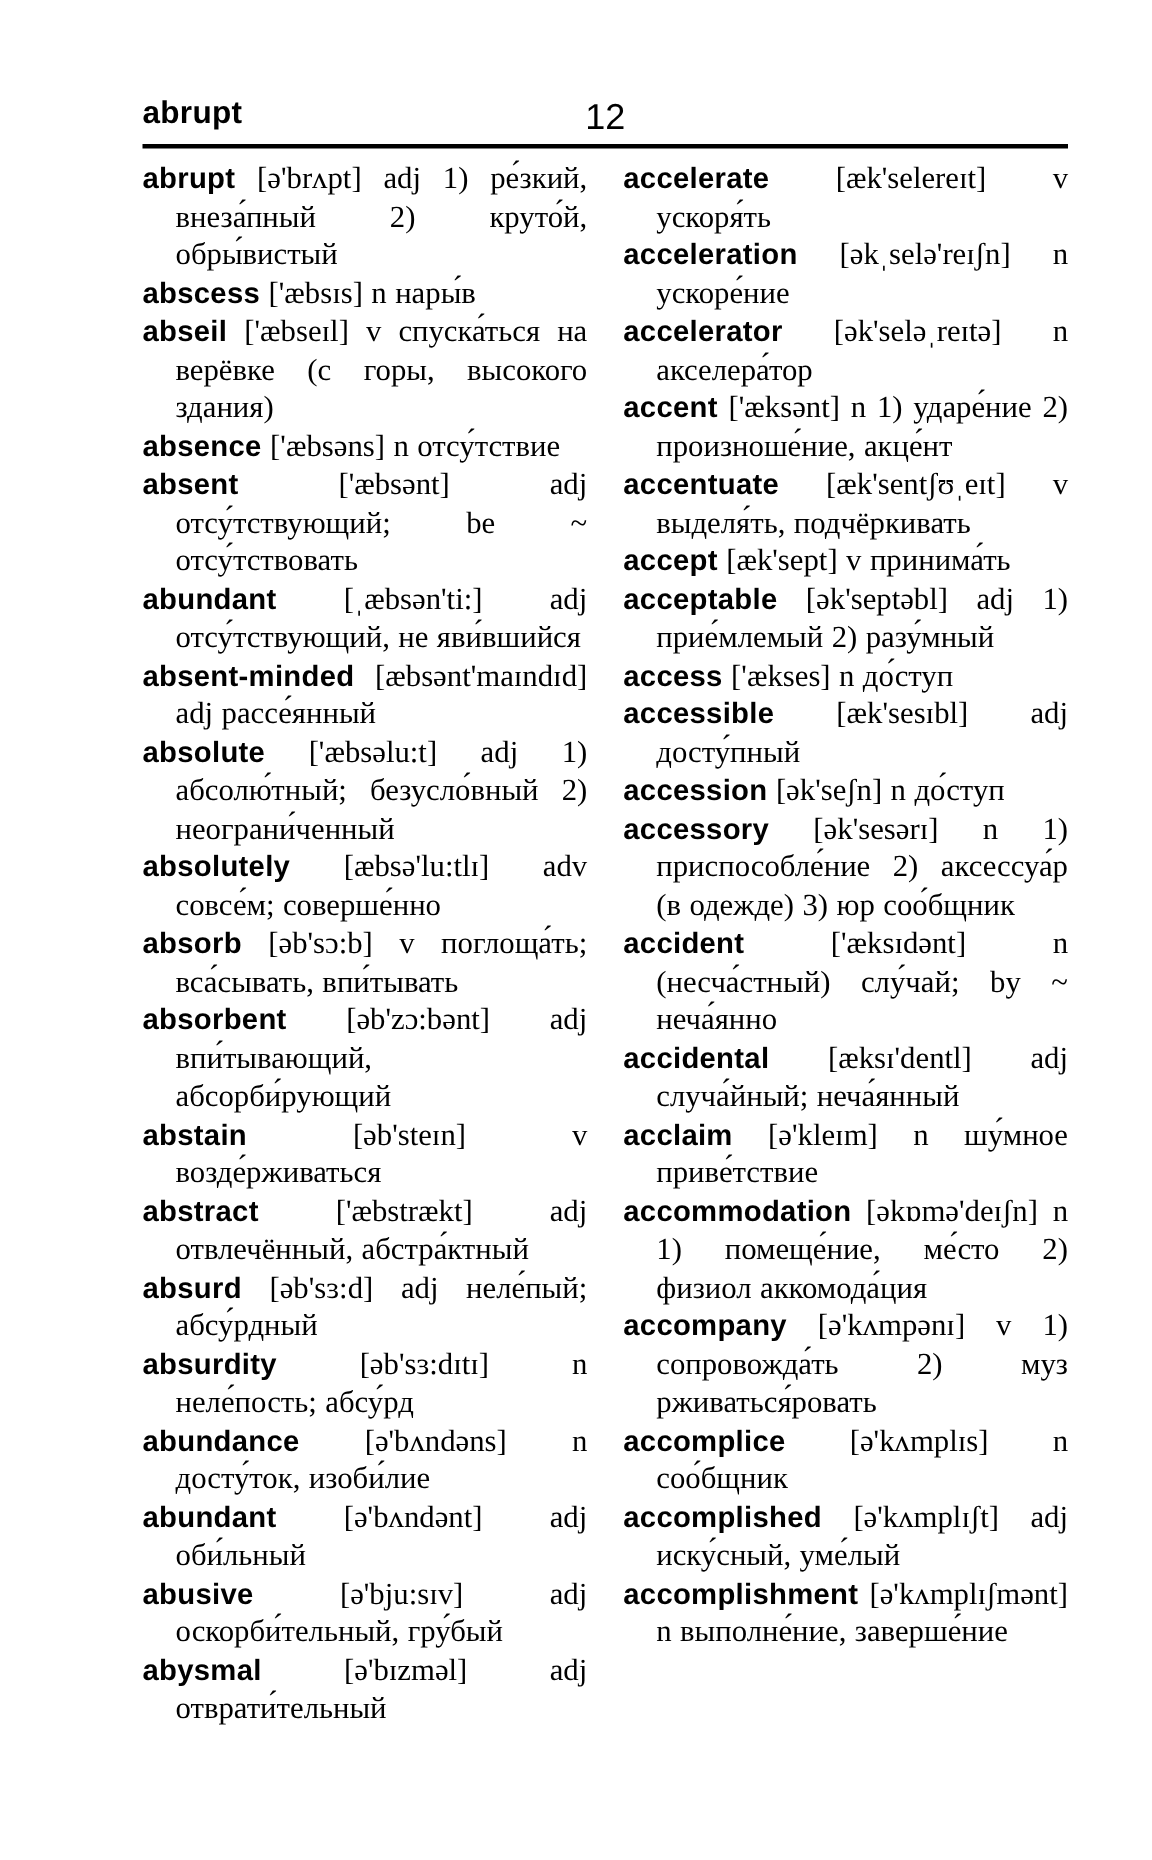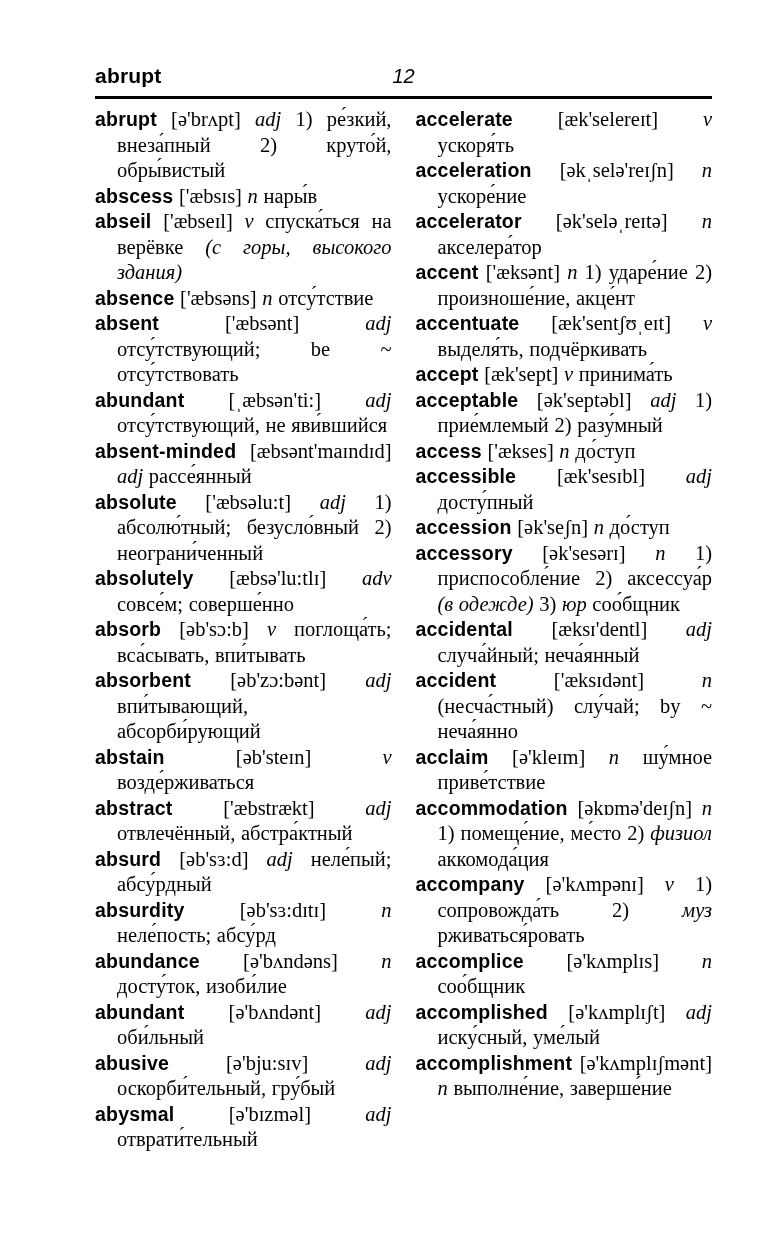--- a/index.html
+++ b/index.html
@@ -17,22 +17,21 @@
     font-family: "Liberation Sans", sans-serif;
     font-weight: 700;
     font-size: 21px;
     letter-spacing: 0.2px;
   }
   .running-head .pageno {
     position: absolute;
     left: 0; right: 0; top: 1px;
     text-align: center;
     font-family: "Liberation Sans", sans-serif;
-    font-size: 20px;
-    font-style: italic;
+    font-size: 24px;
   }
   .rule {
     border-bottom: 3px solid #000;
     margin-top: 8px;
   }
 
   .cols { display: flex; gap: 24px; padding-top: 8px; }
   .col { flex: 1; min-width: 0; }
 
   p.entry {
@@ -42,21 +41,21 @@
     padding-left: 22px;
     text-indent: -22px;
     word-spacing: 0.5px;
   }
   p.entry .hw {
     font-family: "Liberation Sans", sans-serif;
     font-weight: 700;
     font-size: 19.5px;
     letter-spacing: 0.2px;
   }
-  p.entry .it { font-style: italic; }
+  p.entry .it { }
 </style>
 </head>
 <body>
 
 <div class="page">
   <div class="running-head">
     <span class="keyword">abrupt</span>
     <span class="pageno">12</span>
   </div>
   <div class="rule"></div>
@@ -87,22 +86,22 @@
         <p class="entry"><span class="hw">acceleration</span><span class="plain"> [əkˌselə'reɪʃn] </span><span class="it">n</span><span class="plain"> ускоре́ние</span></p>
         <p class="entry"><span class="hw">accelerator</span><span class="plain"> [ək'seləˌreɪtə] </span><span class="it">n</span><span class="plain"> акселера́тор</span></p>
         <p class="entry"><span class="hw">accent</span><span class="plain"> ['æksənt] </span><span class="it">n</span><span class="plain"> 1) ударе́ние 2) произноше́ние, акце́нт</span></p>
         <p class="entry"><span class="hw">accentuate</span><span class="plain"> [æk'sentʃʊˌeɪt] </span><span class="it">v</span><span class="plain"> выделя́ть, подчёркивать</span></p>
         <p class="entry"><span class="hw">accept</span><span class="plain"> [æk'sept] </span><span class="it">v</span><span class="plain"> принима́ть</span></p>
         <p class="entry"><span class="hw">acceptable</span><span class="plain"> [ək'septəbl] </span><span class="it">adj</span><span class="plain"> 1) прие́млемый 2) разу́мный</span></p>
         <p class="entry"><span class="hw">access</span><span class="plain"> ['ækses] </span><span class="it">n</span><span class="plain"> до́ступ</span></p>
         <p class="entry"><span class="hw">accessible</span><span class="plain"> [æk'sesɪbl] </span><span class="it">adj</span><span class="plain"> досту́пный</span></p>
         <p class="entry"><span class="hw">accession</span><span class="plain"> [ək'seʃn] </span><span class="it">n</span><span class="plain"> до́ступ</span></p>
         <p class="entry"><span class="hw">accessory</span><span class="plain"> [ək'sesərɪ] </span><span class="it">n</span><span class="plain"> 1) приспособле́ние 2) аксессуа́р </span><span class="it">(в одежде)</span><span class="plain"> 3) </span><span class="it">юр</span><span class="plain"> соо́бщник</span></p>
+        <p class="entry"><span class="hw">accident</span><span class="plain"> ['æksɪdənt] </span><span class="it">n</span><span class="plain"> (несча́стный) слу́чай; by ~ неча́янно</span></p>
         <p class="entry"><span class="hw">accidental</span><span class="plain"> [æksɪ'dentl] </span><span class="it">adj</span><span class="plain"> случа́йный; неча́янный</span></p>
-        <p class="entry"><span class="hw">accident</span><span class="plain"> ['æksɪdənt] </span><span class="it">n</span><span class="plain"> (несча́стный) слу́чай; by ~ неча́янно</span></p>
         <p class="entry"><span class="hw">acclaim</span><span class="plain"> [ə'kleɪm] </span><span class="it">n</span><span class="plain"> шу́мное приве́тствие</span></p>
         <p class="entry"><span class="hw">accommodation</span><span class="plain"> [əkɒmə'deɪʃn] </span><span class="it">n</span><span class="plain"> 1) помеще́ние, ме́сто 2) </span><span class="it">физиол</span><span class="plain"> аккомода́ция</span></p>
         <p class="entry"><span class="hw">accompany</span><span class="plain"> [ə'kʌmpənɪ] </span><span class="it">v</span><span class="plain"> 1) сопровожда́ть 2) </span><span class="it">муз</span><span class="plain"> рживаться́ровать</span></p>
         <p class="entry"><span class="hw">accomplice</span><span class="plain"> [ə'kʌmplɪs] </span><span class="it">n</span><span class="plain"> соо́бщник</span></p>
         <p class="entry"><span class="hw">accomplished</span><span class="plain"> [ə'kʌmplɪʃt] </span><span class="it">adj</span><span class="plain"> иску́сный, уме́лый</span></p>
         <p class="entry"><span class="hw">accomplishment</span><span class="plain"> [ə'kʌmplɪʃmənt] </span><span class="it">n</span><span class="plain"> выполне́ние, заверше́ние</span></p>
       </div>
   </div>
 </div>
 

